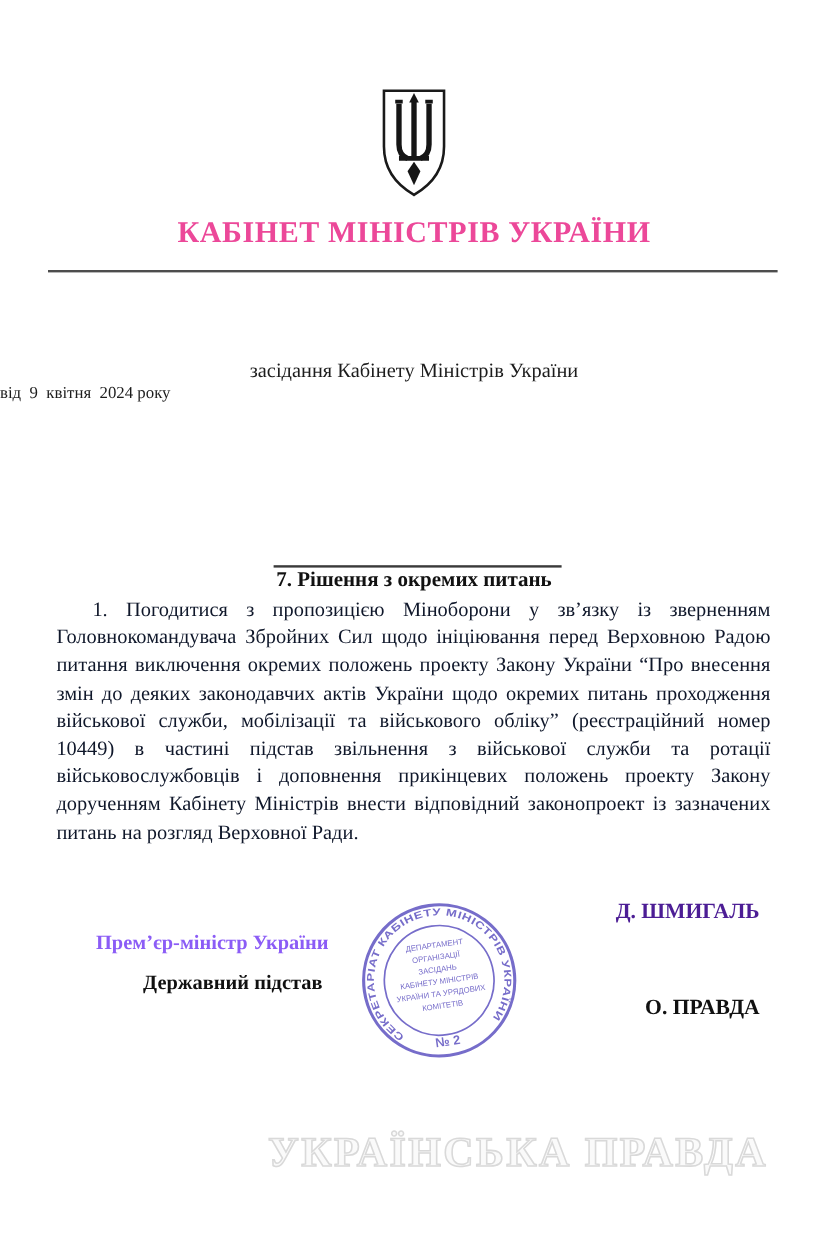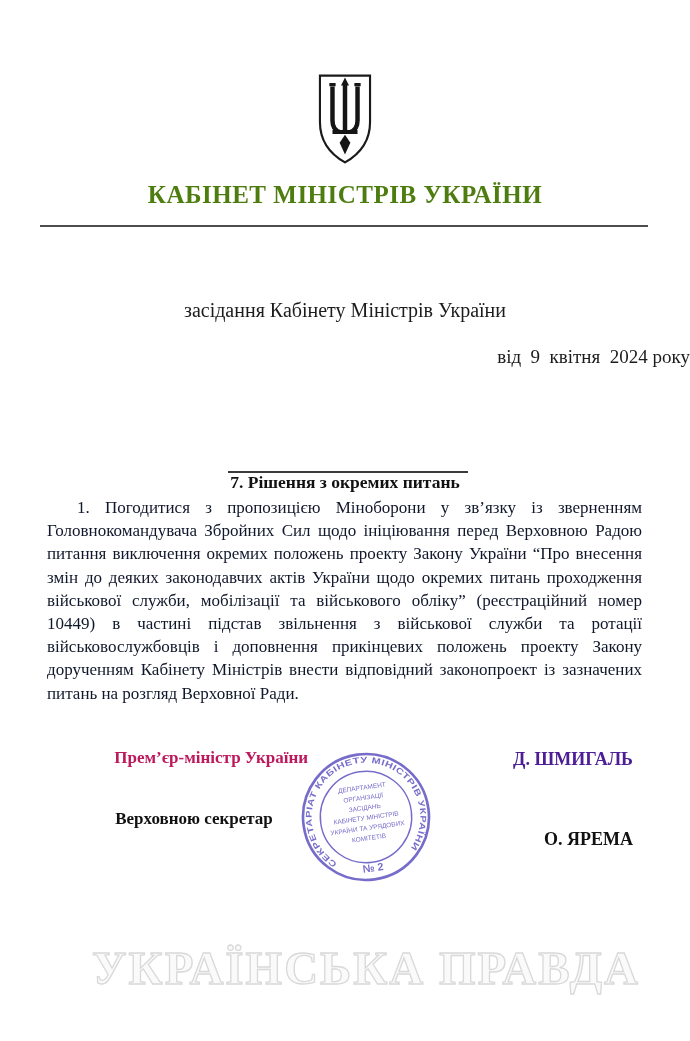--- a/index.html
+++ b/index.html
@@ -26,21 +26,21 @@
   
   .org-title {
     position: absolute;
     top: 181px;
     left: 0;
     width: 100%;
     text-align: center;
     font-size: 25px;
     font-weight: bold;
     letter-spacing: 0.5px;
-    color: #4d7c0f;
+    color: #ec4899;
   }
 
   .header-rule {
     position: absolute;
     top: 225px;
     left: 40px;
     width: 608px;
     border: none;
     border-top: 2px solid #4d4d4d;
     margin: 0;
@@ -56,31 +56,31 @@
     white-space: pre;
     color: #161616;
   }
 
   .meeting-line {
     position: absolute;
     top: 299px;
     left: 0;
     width: 100%;
     text-align: center;
-    font-size: 20px;
+    font-size: 17px;
     color: #1c1c1c;
   }
 
   .date-line {
     position: absolute;
-    top: 346px;
-    left: 0;
-    width: 100%;
-    text-align: right;
-    font-size: 19px;
+    top: 321px;
+    left: 0;
+    width: 100%;
+    text-align: left;
+    font-size: 14px;
     white-space: pre;
     color: #1c1c1c;
   }
 
   .section-heading {
     position: absolute;
     top: 436px;
     left: 0;
     width: 100%;
     text-align: center;
@@ -107,27 +107,27 @@
     width: 595px;
     font-size: 17px;
     line-height: 23.2px;
     text-align: justify;
     text-indent: 30px;
     color: #0f172a;
   }
 
   .sig-title-premier {
     position: absolute;
-    top: 748px;
+    top: 776px;
     left: 80px;
     width: 228px;
-    text-align: right;
-    font-size: 17px;
-    font-weight: bold;
-    color: #be185d;
+    text-align: left;
+    font-size: 17px;
+    font-weight: bold;
+    color: #8b5cf6;
   }
   .sig-name-premier {
     position: absolute;
     top: 749px;
     right: 57px;
     font-size: 18px;
     font-weight: bold;
     color: #4c1d95;
     text-align: right;
   }
@@ -166,21 +166,21 @@
   .stamp text, .stamp textPath {
     font-family: "Liberation Sans", "DejaVu Sans", sans-serif;
     fill: #584cbe;
   }
 
   
   .watermark {
     position: absolute;
     top: 941px;
     right: 50px;
-    font-size: 47px;
+    font-size: 35px;
     font-weight: bold;
     letter-spacing: 2px;
     font-family: "Liberation Serif", "DejaVu Serif", serif;
     color: #fafafa;
     -webkit-text-stroke: 1.3px #d9d9d9;
     white-space: nowrap;
   }
 </style>
 </head>
 <body>
@@ -212,23 +212,23 @@
 
   <div class="section-heading">7. Рішення з окремих питань</div>
   <hr class="section-rule">
 
   <div class="body-paragraph">1. Погодитися з пропозицією Міноборони у зв’язку із зверненням Головнокомандувача Збройних Сил щодо ініціювання перед Верховною Радою питання виключення окремих положень проекту Закону України “Про внесення змін до деяких законодавчих актів України щодо окремих питань проходження військової служби, мобілізації та військового обліку” (реєстраційний номер 10449) в частині підстав звільнення з військової служби та ротації військовослужбовців і доповнення прикінцевих положень проекту Закону дорученням Кабінету Міністрів внести відповідний законопроект із зазначених питань на розгляд Верховної Ради.</div>
 
   <div class="sig-title-premier">Прем’єр-міністр України</div>
   <div class="sig-name-premier">Д. ШМИГАЛЬ</div>
 
   <div class="sig-title-secretary">
-    <div>Верховною секретар</div>
+    <div>Державний підстав</div>
   </div>
-  <div class="sig-name-secretary">О. ЯРЕМА</div>
+  <div class="sig-name-secretary">О. ПРАВДА</div>
 
   <svg class="stamp" viewBox="0 0 130 130" xmlns="http://www.w3.org/2000/svg">
     <circle cx="65" cy="65" r="62" fill="none" stroke="#584cbe" stroke-width="2.6"></circle>
     <circle cx="65" cy="65" r="45" fill="none" stroke="#584cbe" stroke-width="1.4"></circle>
     <defs>
       <path id="ringPath" d="M30.6 106 A53.5 53.5 0 1 1 99.4 106" fill="none"></path>
     </defs>
     <text font-size="8.2" font-weight="bold" letter-spacing="0.4">
       <textPath href="#ringPath" startOffset="0" textLength="255" lengthAdjust="spacingAndGlyphs">СЕКРЕТАРІАТ КАБІНЕТУ МІНІСТРІВ УКРАЇНИ</textPath>
     </text>

